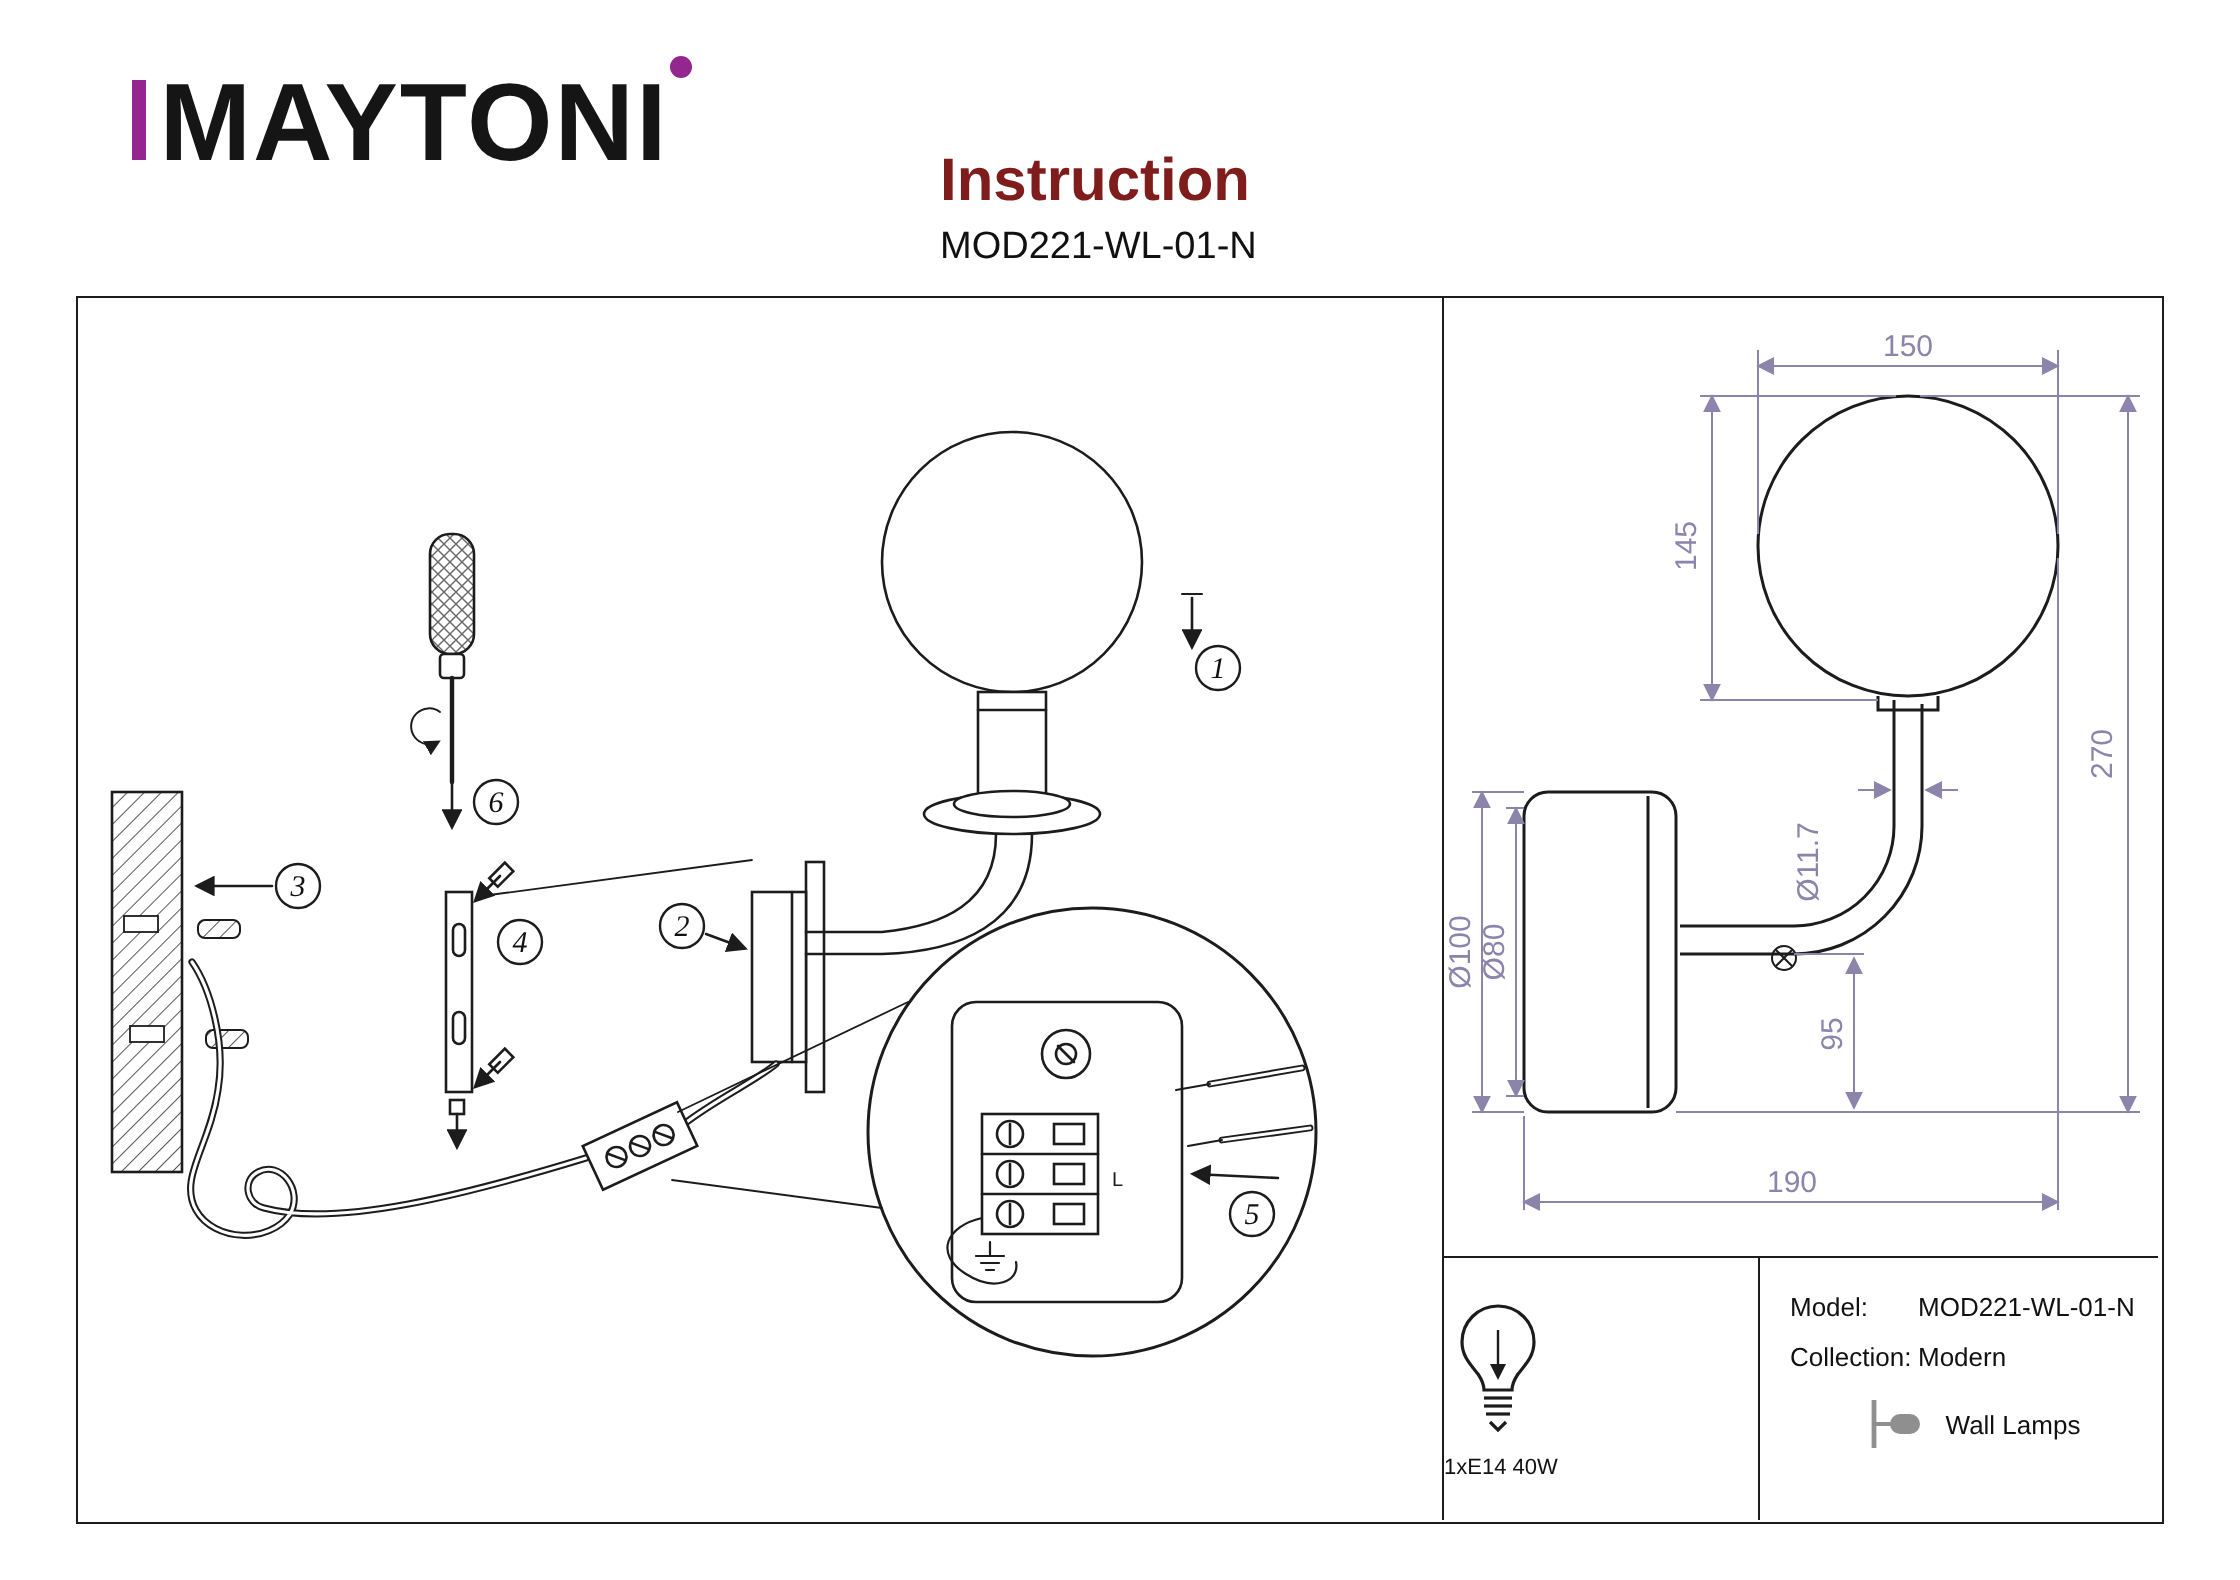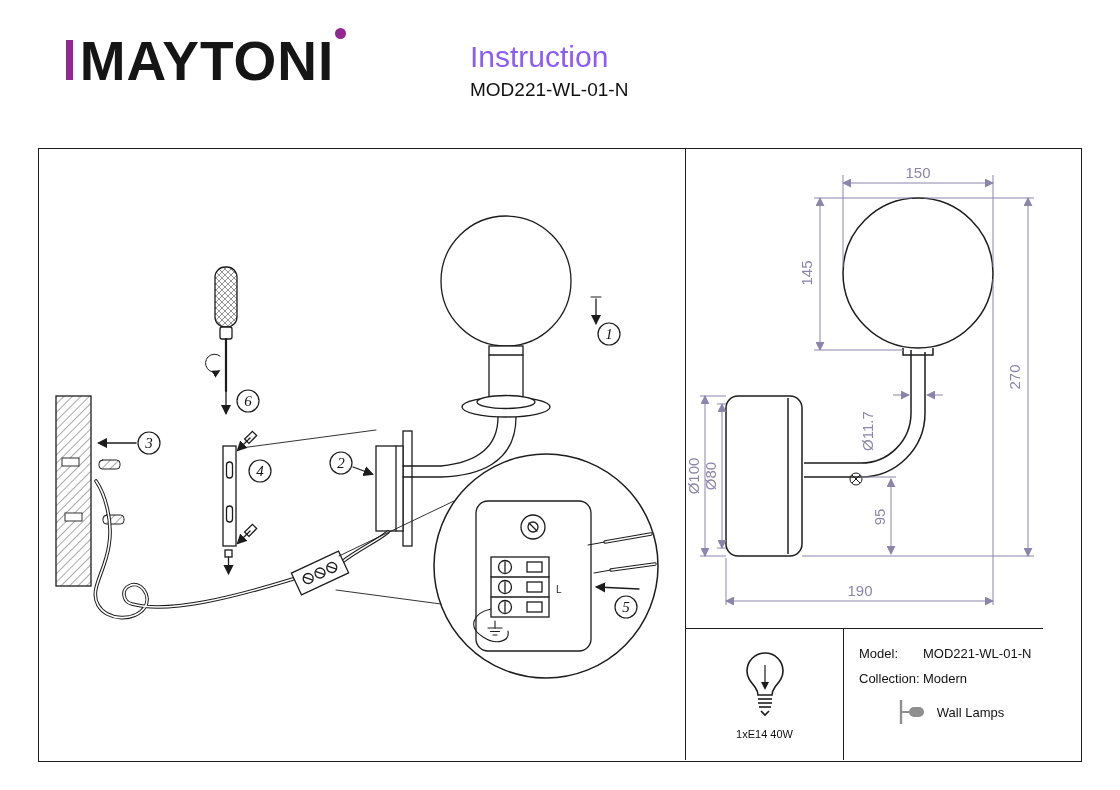--- a/index.html
+++ b/index.html
@@ -14,30 +14,30 @@
 
   
   .logo{ position:absolute; left:64px; top:34px; width:286px; }
   .logo-text{ position:relative; font-size:55px; font-weight:800; letter-spacing:1px;
     line-height:1; color:#151515; white-space:nowrap;text-align:center; }
   .logo-m-bar{ position:absolute; left:2px; top:6px; width:7px; height:40px; background:var(--accent); }
   .logo-dot{ position:absolute; right:4px; top:-6px; width:11px; height:11px; border-radius:50%; background:var(--accent); }
   .logo-sub{ margin-top:8px; font-size:12.5px; letter-spacing:4.2px; color:#222; text-align:right; font-weight:500; }
 
   .title-block{ position:absolute; left:470px; top:40px; }
-  .title{ font-size:30px; font-weight:400; color:#8b5cf6; }
+  .title{ font-size:30px; font-weight:700; color:#7f1d1d;margin-top:34px; }
   .title-model{ font-size:19px; margin-top:5px; color:#111; }
 
   
   .main-box{ position:absolute; left:38px; top:148px; width:1044px; height:614px; border:1.5px solid var(--line); }
   .left-area{ position:absolute; left:0; top:0; width:682px; height:611px; }
-  .right-area{ position:absolute; left:646px; top:0; width:359px; height:611px; border-left:1.5px solid var(--line); }
+  .right-area{ position:absolute; left:682px; top:0; width:359px; height:611px; border-left:1.5px solid var(--line); }
   .dim-area{ position:absolute; left:0; top:0; width:357px; height:479px; }
   .spec-row{ position:absolute; left:0; top:479px; width:357px; height:132px; border-top:1.5px solid var(--line); display:flex; }
-  .bulb-cell{ width:158px; border-right:1.5px solid var(--line); display:flex; flex-direction:column; align-items:center; justify-content:center; gap:5px; }
+  .bulb-cell{ width:158px; border-right:1.5px solid var(--line); display:flex; flex-direction:column; justify-content:center; gap:5px; }
   .bulb-label{ font-size:11px; color:#111; }
   .info-cell{ flex:1; padding:17px 0 0 15px; font-size:13px; }
   .info-row{ display:flex; margin-bottom:10px; }
   .info-label{ width:64px; }
   .type-row{ display:flex; align-items:center; gap:9px; margin-top:13px;justify-content:center; }
 </style>
 </head>
 <body>
 
 <div class="logo">

